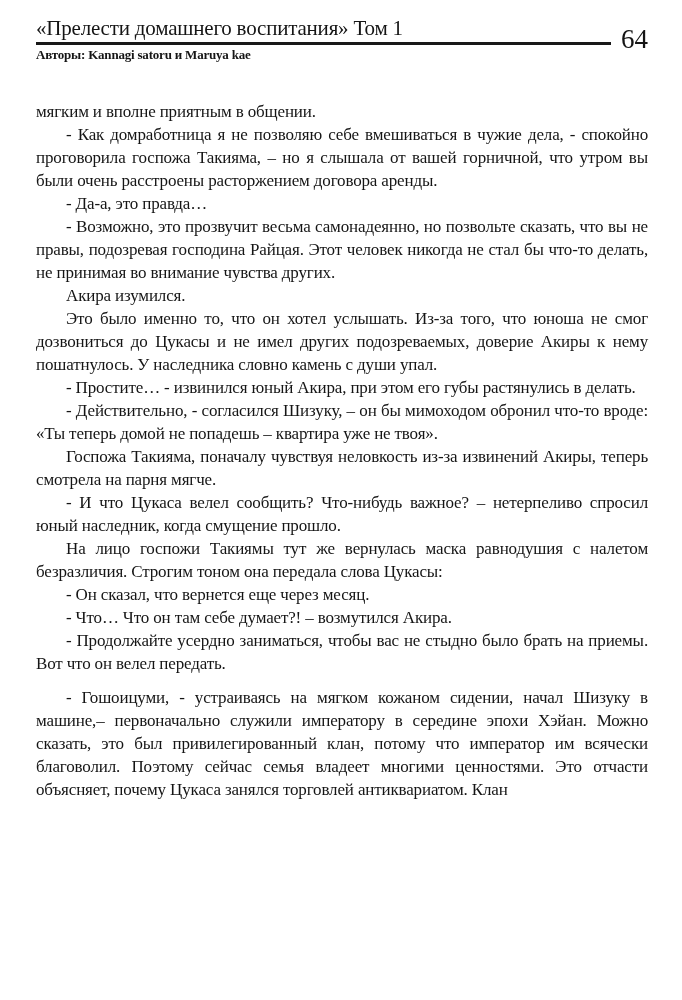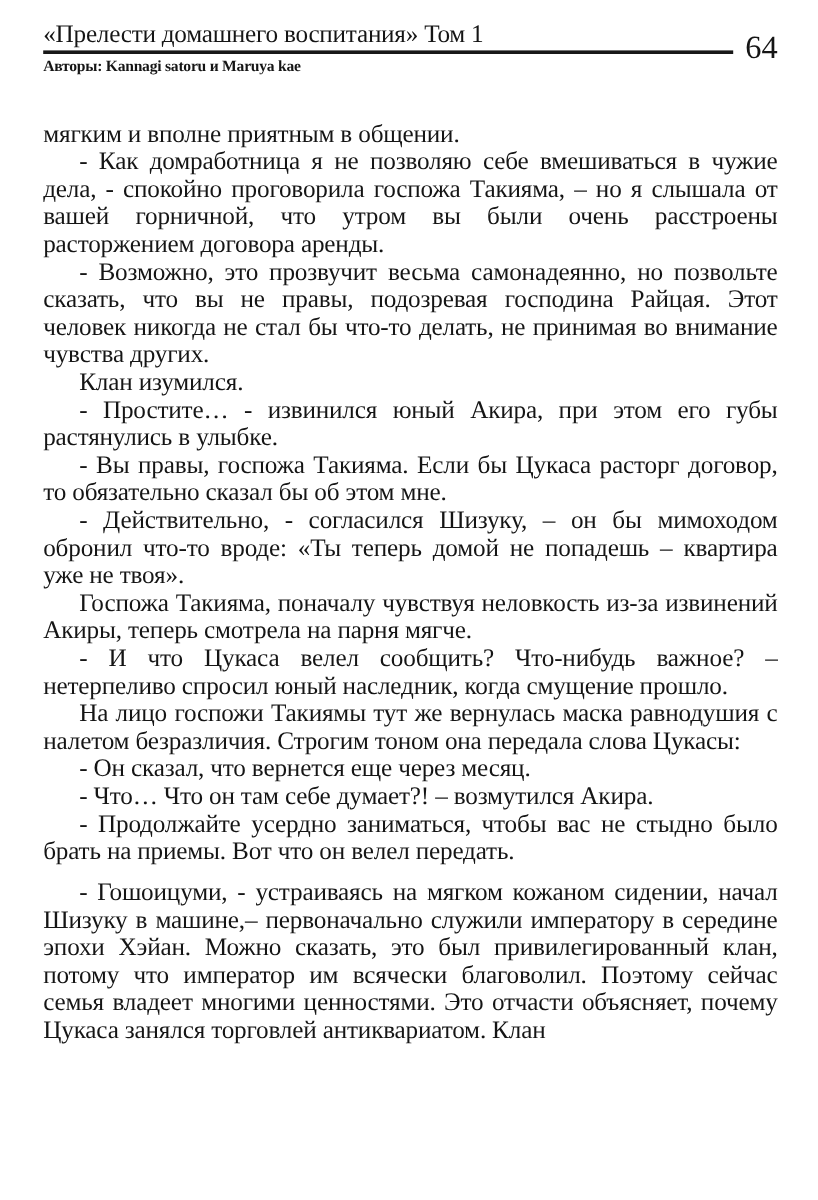--- a/index.html
+++ b/index.html
@@ -46,21 +46,21 @@
     }
     .authors {
       font-size: 13px;
       font-weight: bold;
       letter-spacing: -0.2px;
       margin-top: 2px;
     }
     
     .body-text {
       margin-top: 37px;
-      font-size: 21px;
+      font-size: 17px;
       line-height: 23px;
       letter-spacing: -0.15px;
     }
     .para {
       margin: 0;
       text-align: justify;
       text-indent: 30px;
     }
     .para.no-indent {
       text-indent: 0;
@@ -80,24 +80,25 @@
         <span class="title">«Прелести домашнего воспитания» Том 1</span>
       </div>
       <div class="page-num">64</div>
     </div>
     <div class="authors">Авторы: Kannagi satoru и Maruya kae</div>
   </div>
 
   <div class="body-text">
     <p class="para no-indent">мягким и вполне приятным в общении.</p>
     <p class="para">- Как домработница я не позволяю себе вмешиваться в чужие дела, - спокойно проговорила госпожа Такияма, – но я слышала от вашей горничной, что утром вы были очень расстроены расторжением договора аренды.</p>
+    <p class="para">- Да-а, это правда…</p>
     <p class="para">- Возможно, это прозвучит весьма самонадеянно, но позвольте сказать, что вы не правы, подозревая господина Райцая. Этот человек никогда не стал бы что-то делать, не принимая во внимание чувства других.</p>
-    <p class="para">Клан изумился.</p>
-    <p class="para">- Простите… - извинился юный Акира, при этом его губы растянулись в улыбке.</p>
-    <p class="para">- Вы правы, госпожа Такияма. Если бы Цукаса расторг договор, то обязательно сказал бы об этом мне.</p>
+    <p class="para">Акира изумился.</p>
+    <p class="para">Это было именно то, что он хотел услышать. Из-за того, что юноша не смог дозвониться до Цукасы и не имел других подозреваемых, доверие Акиры к нему пошатнулось. У наследника словно камень с души упал.</p>
+    <p class="para">- Простите… - извинился юный Акира, при этом его губы растянулись в делать.</p>
     <p class="para">- Действительно, - согласился Шизуку, – он бы мимоходом обронил что-то вроде: «Ты теперь домой не попадешь – квартира уже не твоя».</p>
     <p class="para">Госпожа Такияма, поначалу чувствуя неловкость из-за извинений Акиры, теперь смотрела на парня мягче.</p>
     <p class="para">- И что Цукаса велел сообщить? Что-нибудь важное? – нетерпеливо спросил юный наследник, когда смущение прошло.</p>
     <p class="para">На лицо госпожи Такиямы тут же вернулась маска равнодушия с налетом безразличия. Строгим тоном она передала слова Цукасы:</p>
     <p class="para">- Он сказал, что вернется еще через месяц.</p>
     <p class="para">- Что… Что он там себе думает?! – возмутился Акира.</p>
     <p class="para">- Продолжайте усердно заниматься, чтобы вас не стыдно было брать на приемы. Вот что он велел передать.</p>
     <p class="para gap-before">- Гошоицуми, - устраиваясь на мягком кожаном сидении, начал Шизуку в машине,– первоначально служили императору в середине эпохи Хэйан. Можно сказать, это был привилегированный клан, потому что император им всячески благоволил. Поэтому сейчас семья владеет многими ценностями. Это отчасти объясняет, почему Цукаса занялся торговлей антиквариатом. Клан</p>
   </div>
 

